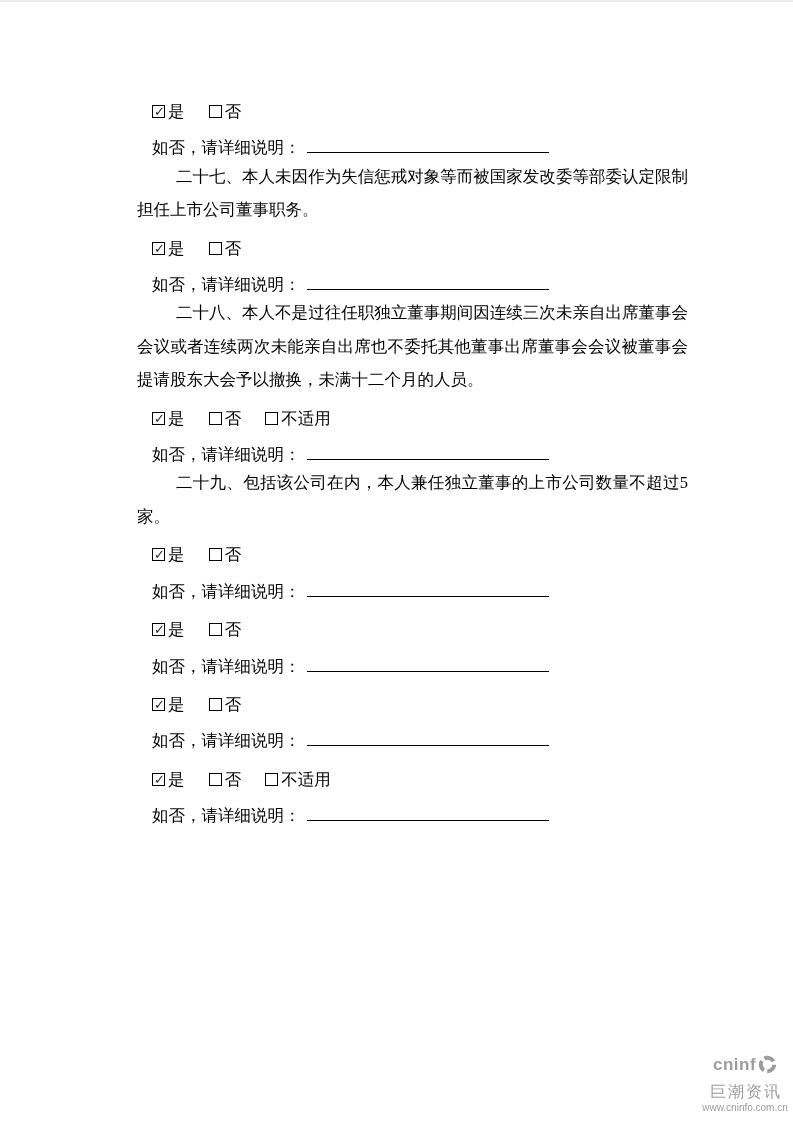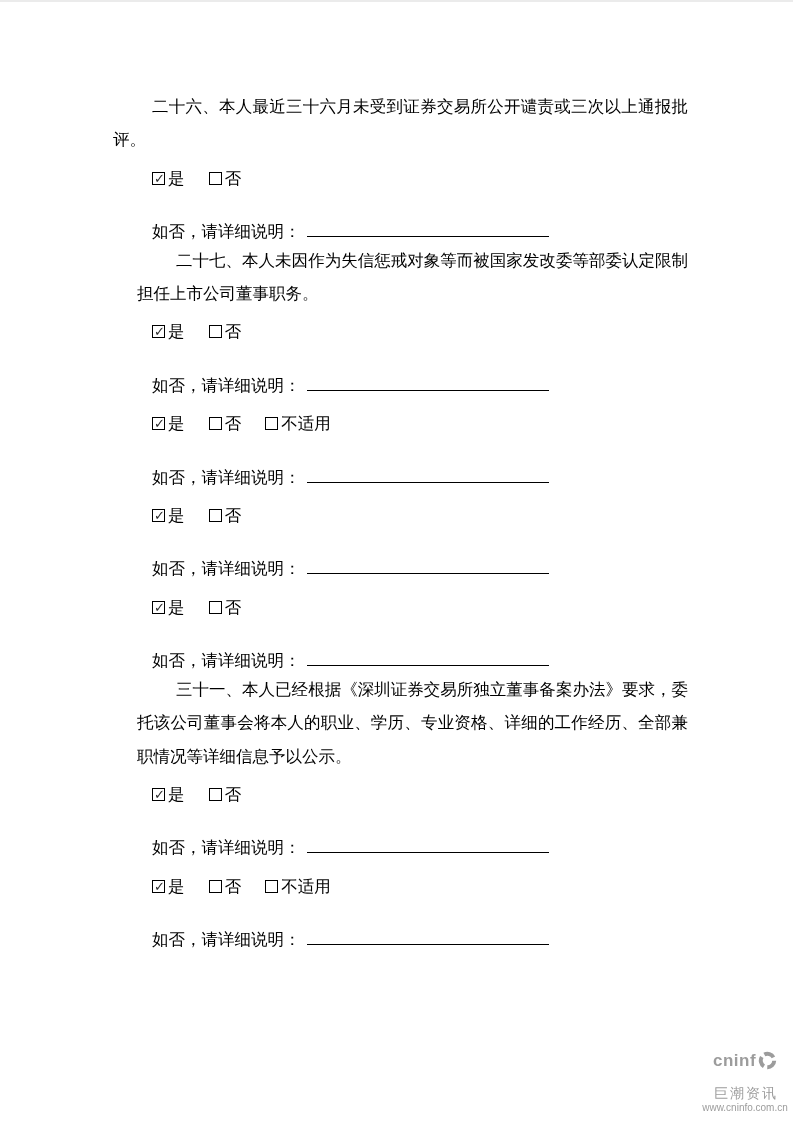--- a/index.html
+++ b/index.html
@@ -29,21 +29,21 @@
   }
   .item { margin: 0; }
   .statement {
     margin: 0;
     text-indent: 39px;
     text-align: justify;
   }
   .item:not(:first-child) .statement { margin-top: -5px; margin-left: 24px; }
   .row { padding-left: 39px; white-space: nowrap; }
   .row-checks { margin-top: 5px; }
-  .row-note { margin-top: 20px; }
+  .row-note { margin-top: 3px; }
   .opt { margin-right: 20px; }
   .box {
     display: inline-block;
     width: 13px;
     height: 13px;
     border: 1px solid #000;
     vertical-align: -1px;
     margin-right: 3px;
     position: relative;
   }
@@ -82,41 +82,40 @@
     gap: 2px;
   }
   .brand {
     font-weight: bold;
     font-size: 17px;
     letter-spacing: 0.5px;
     color: #9c9c9c;
   }
   .swirl { display: inline-flex; }
   .cn-name {
-    font-size: 14px;
+    font-size: 16px;
     letter-spacing: 2px;
-    margin-top: 16px;
+    margin-top: 10px;
     padding-left: 2px;
   }
   .url {
     font-size: 10px;
     margin-top: 3px;
     letter-spacing: 0px;
     text-align: center;
   }
 </style>
 </head>
 <body>
 
 <div class="top-edge"></div>
 
 <main class="content">
 
   <section class="item">
-    <p class="statement">二十六、本人最近三十六月未受到证券交易所公开谴责或三次以上通报批评。</p>
     <div class="row row-checks">
       <span class="opt"><span class="box"><span class="mark">✓</span></span><span class="opt-label">是</span></span>
       <span class="opt"><span class="box"><span class="mark"></span></span><span class="opt-label">否</span></span>
     </div>
     <div class="row row-note">
       <span>如否，请详细说明：</span><span class="blank"></span>
     </div>
   </section>
 
   <section class="item">
@@ -124,52 +123,53 @@
     <div class="row row-checks">
       <span class="opt"><span class="box"><span class="mark">✓</span></span><span class="opt-label">是</span></span>
       <span class="opt"><span class="box"><span class="mark"></span></span><span class="opt-label">否</span></span>
     </div>
     <div class="row row-note">
       <span>如否，请详细说明：</span><span class="blank"></span>
     </div>
   </section>
 
   <section class="item">
+    <p class="statement">二十八、本人不是过往任职独立董事期间因连续三次未亲自出席董事会会议或者连续两次未能亲自出席也不委托其他董事出席董事会会议被董事会提请股东大会予以撤换，未满十二个月的人员。</p>
     <div class="row row-checks">
       <span class="opt"><span class="box"><span class="mark">✓</span></span><span class="opt-label">是</span></span>
       <span class="opt"><span class="box"><span class="mark"></span></span><span class="opt-label">否</span></span>
       <span class="opt"><span class="box"><span class="mark"></span></span><span class="opt-label">不适用</span></span>
     </div>
     <div class="row row-note">
       <span>如否，请详细说明：</span><span class="blank"></span>
     </div>
   </section>
 
   <section class="item">
-    <div class="row row-checks">
-      <span class="opt"><span class="box"><span class="mark">✓</span></span><span class="opt-label">是</span></span>
-      <span class="opt"><span class="box"><span class="mark"></span></span><span class="opt-label">否</span></span>
-    </div>
-    <div class="row row-note">
-      <span>如否，请详细说明：</span><span class="blank"></span>
-    </div>
-  </section>
-
-  <section class="item">
-    <div class="row row-checks">
-      <span class="opt"><span class="box"><span class="mark">✓</span></span><span class="opt-label">是</span></span>
-      <span class="opt"><span class="box"><span class="mark"></span></span><span class="opt-label">否</span></span>
-    </div>
-    <div class="row row-note">
-      <span>如否，请详细说明：</span><span class="blank"></span>
-    </div>
-  </section>
-
-  <section class="item">
-    <p class="statement">三十一、本人已经根据《深圳证券交易所独立董事备案办法》要求，委托该公司董事会将本人的职业、学历、专业资格、详细的工作经历、全部兼职情况等详细信息予以公示。</p>
+    <p class="statement">二十九、包括该公司在内，本人兼任独立董事的上市公司数量不超过5 家。</p>
+    <div class="row row-checks">
+      <span class="opt"><span class="box"><span class="mark">✓</span></span><span class="opt-label">是</span></span>
+      <span class="opt"><span class="box"><span class="mark"></span></span><span class="opt-label">否</span></span>
+    </div>
+    <div class="row row-note">
+      <span>如否，请详细说明：</span><span class="blank"></span>
+    </div>
+  </section>
+
+  <section class="item">
+    <div class="row row-checks">
+      <span class="opt"><span class="box"><span class="mark">✓</span></span><span class="opt-label">是</span></span>
+      <span class="opt"><span class="box"><span class="mark"></span></span><span class="opt-label">否</span></span>
+    </div>
+    <div class="row row-note">
+      <span>如否，请详细说明：</span><span class="blank"></span>
+    </div>
+  </section>
+
+  <section class="item">
     <div class="row row-checks">
       <span class="opt"><span class="box"><span class="mark">✓</span></span><span class="opt-label">是</span></span>
       <span class="opt"><span class="box"><span class="mark"></span></span><span class="opt-label">否</span></span>
     </div>
     <div class="row row-note">
       <span>如否，请详细说明：</span><span class="blank"></span>
     </div>
   </section>
 
   <section class="item">

